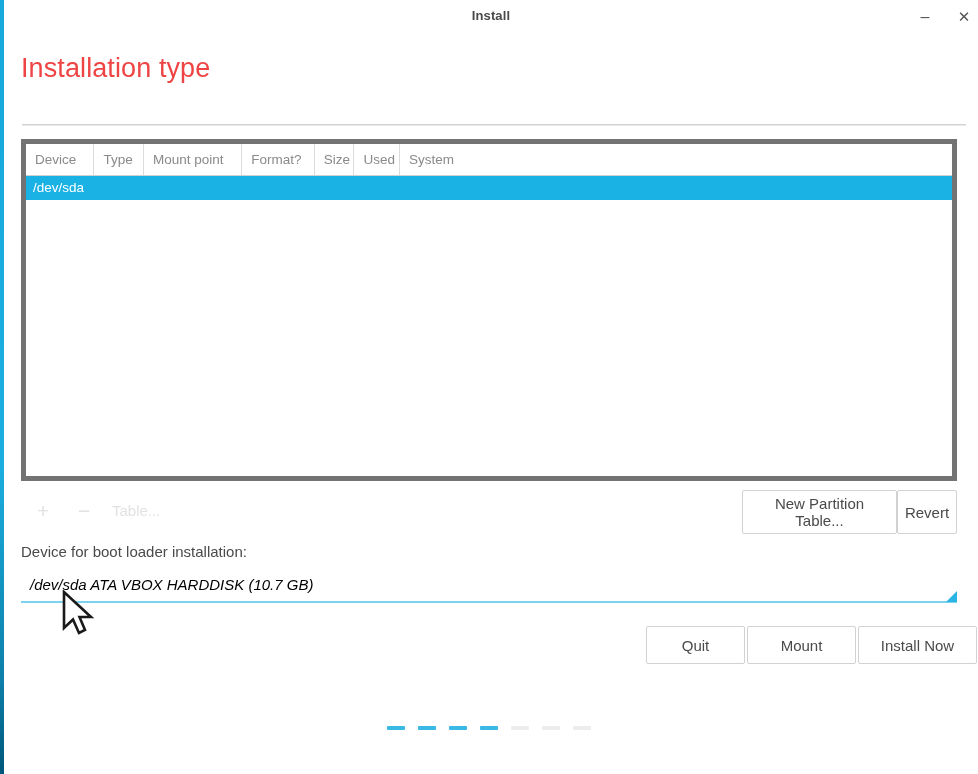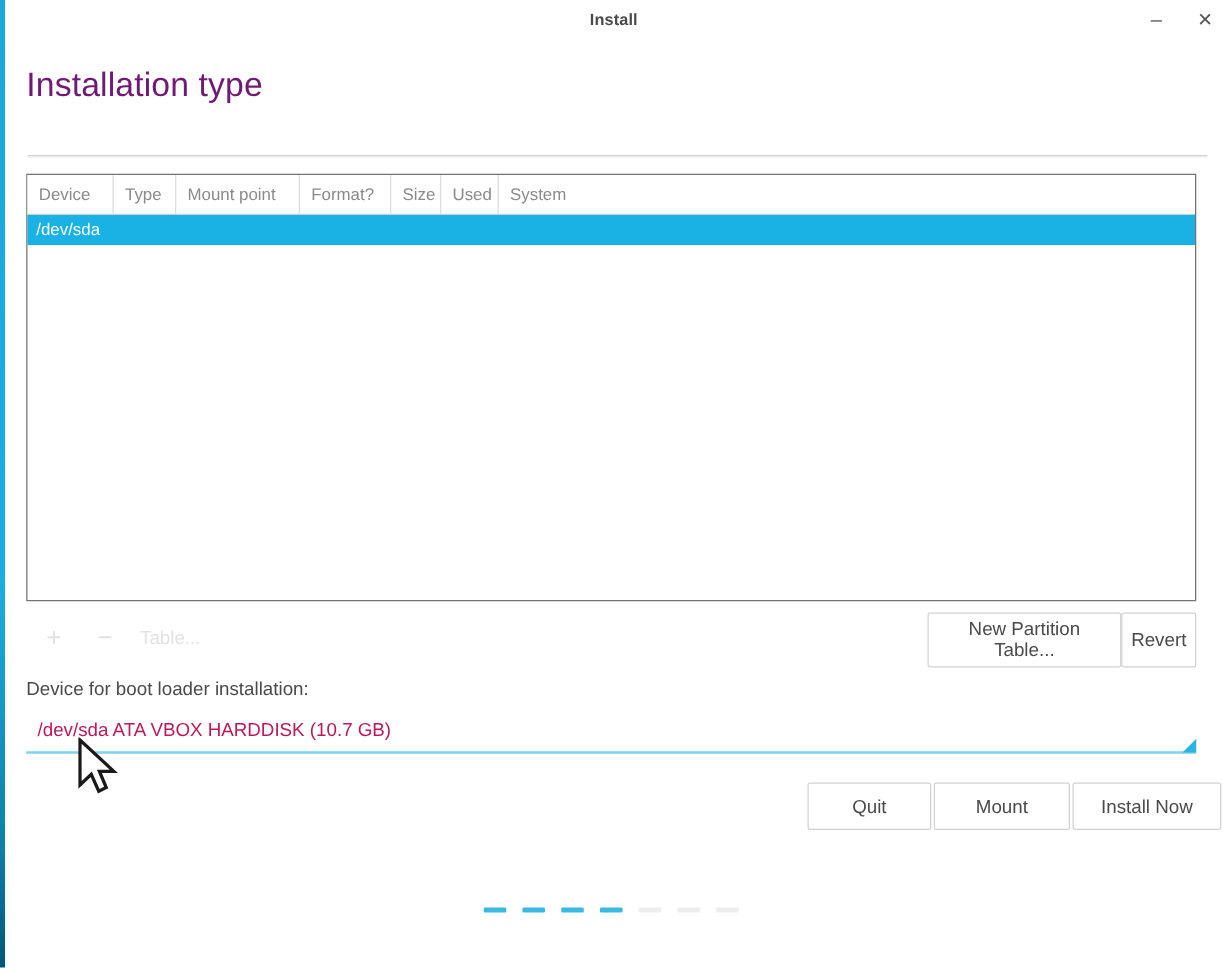--- a/index.html
+++ b/index.html
@@ -64,21 +64,21 @@
   #btn-minimize { left: 908px; font-size: 16px; }
   #btn-close { left: 947px; font-size: 15px; }
 
   
   #page-title {
     position: absolute;
     left: 21px;
     top: 53px;
     font-size: 27px;
     font-weight: normal;
-    color: #701a75;
+    color: #ef4444;
     letter-spacing: 0.1px;
   }
 
   
   #top-separator {
     position: absolute;
     left: 22px;
     top: 124px;
     width: 944px;
     height: 1px;
@@ -93,21 +93,21 @@
     background: #e9e9e9;
   }
 
   
   #partition-table {
     position: absolute;
     left: 21px;
     top: 139px;
     width: 936px;
     height: 342px;
-    border: 1px solid #737373;
+    border: 5px solid #737373;
     background: #ffffff;
     box-sizing: border-box;
   }
   #table-head {
     display: flex;
     height: 32px;
     border-bottom: 1px solid #d0d0d0;
     background: #ffffff;
     box-sizing: border-box;
   }
@@ -197,22 +197,23 @@
     top: 572px;
     width: 936px;
     height: 31px;
     cursor: default;
   }
   #bootloader-value {
     position: absolute;
     left: 9px;
     top: 4px;
     font-size: 15px;
-    color: #be185d;
+    color: #000000;
     white-space: nowrap;
+    font-style: italic;
   }
   #bootloader-underline {
     position: absolute;
     left: 0;
     bottom: 0;
     width: 936px;
     height: 2px;
     background: #7dd3ef;
   }
   #bootloader-arrow {

